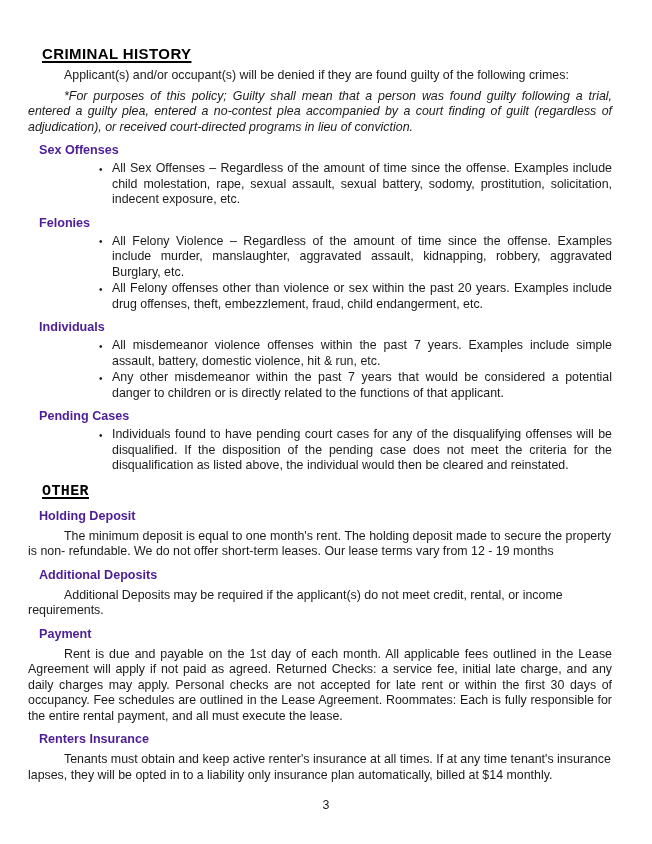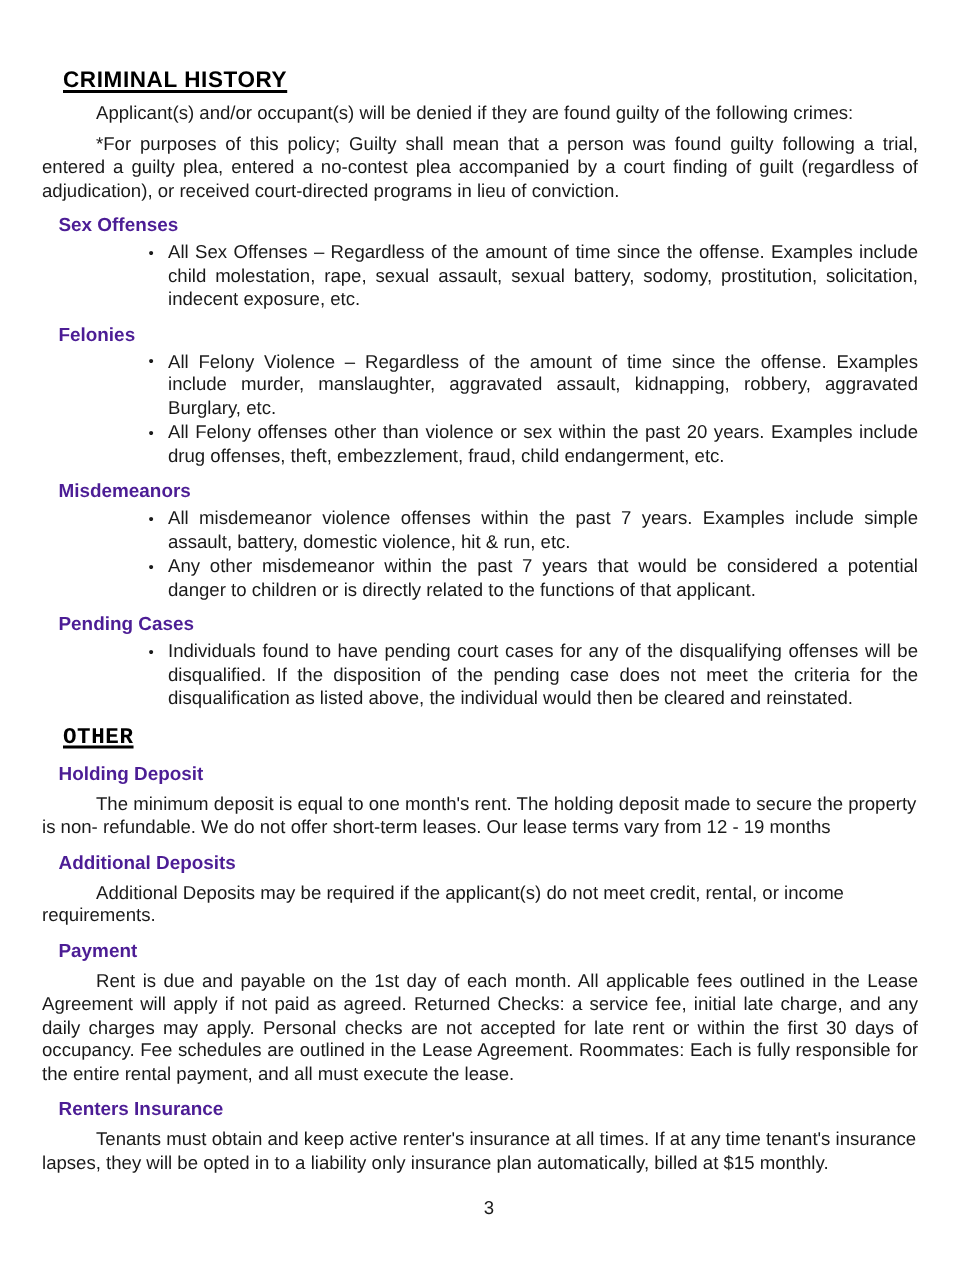--- a/index.html
+++ b/index.html
@@ -41,21 +41,21 @@
     font-size: 12.6px;
     line-height: 16px;
     font-weight: 700;
     color: #4c1d95;
   }
   p {
     margin: 5px 40px 5px 28px;
   }
   p.indent { text-indent: 36px; }
   p.justify { text-align: justify; }
-  p.italic { }
+  p.italic { font-style: italic; }
   ul.bullet-list {
     list-style: none;
     margin: 3px 40px 5px 0;
     padding: 0 0 0 112px;
   }
   ul.bullet-list li {
     position: relative;
     text-align: justify;
     margin: 0 0 1px 0;
   }
@@ -93,21 +93,21 @@
     <ul class="bullet-list">
       <li>All Sex Offenses – Regardless of the amount of time since the offense. Examples include child molestation, rape, sexual assault, sexual battery, sodomy, prostitution, solicitation, indecent exposure, etc.</li>
     </ul>
 
     <h2 class="sub-title">Felonies</h2>
     <ul class="bullet-list">
       <li>All Felony Violence – Regardless of the amount of time since the offense. Examples include murder, manslaughter, aggravated assault, kidnapping, robbery, aggravated Burglary, etc.</li>
       <li>All Felony offenses other than violence or sex within the past 20 years. Examples include drug offenses, theft, embezzlement, fraud, child endangerment, etc.</li>
     </ul>
 
-    <h2 class="sub-title">Misdemeanors</h2>
+    <h2 class="sub-title">Individuals</h2>
     <ul class="bullet-list">
       <li>All misdemeanor violence offenses within the past 7 years. Examples include simple assault, battery, domestic violence, hit &amp; run, etc.</li>
       <li>Any other misdemeanor within the past 7 years that would be considered a potential danger to children or is directly related to the functions of that applicant.</li>
     </ul>
 
     <h2 class="sub-title">Pending Cases</h2>
     <ul class="bullet-list">
       <li>Individuals found to have pending court cases for any of the disqualifying offenses will be disqualified. If the disposition of the pending case does not meet the criteria for the disqualification as listed above, the individual would then be cleared and reinstated.</li>
     </ul>
   </section>
@@ -118,18 +118,18 @@
     <h2 class="sub-title">Holding Deposit</h2>
     <p class="indent">The minimum deposit is equal to one month's rent. The holding deposit made to secure the property is non- refundable. We do not offer short-term leases. Our lease terms vary from 12 - 19 months</p>
 
     <h2 class="sub-title">Additional Deposits</h2>
     <p class="indent">Additional Deposits may be required if the applicant(s) do not meet credit, rental, or income requirements.</p>
 
     <h2 class="sub-title">Payment</h2>
     <p class="indent justify">Rent is due and payable on the 1st day of each month. All applicable fees outlined in the Lease Agreement will apply if not paid as agreed. Returned Checks: a service fee, initial late charge, and any daily charges may apply. Personal checks are not accepted for late rent or within the first 30 days of occupancy. Fee schedules are outlined in the Lease Agreement. Roommates: Each is fully responsible for the entire rental payment, and all must execute the lease.</p>
 
     <h2 class="sub-title">Renters Insurance</h2>
-    <p class="indent">Tenants must obtain and keep active renter's insurance at all times. If at any time tenant's insurance lapses, they will be opted in to a liability only insurance plan automatically, billed at $15 monthly.</p>
+    <p class="indent">Tenants must obtain and keep active renter's insurance at all times. If at any time tenant's insurance lapses, they will be opted in to a liability only insurance plan automatically, billed at $14 monthly.</p>
   </section>
 
   <div class="page-number">3</div>
 
 </div>
 
 </body></html>

